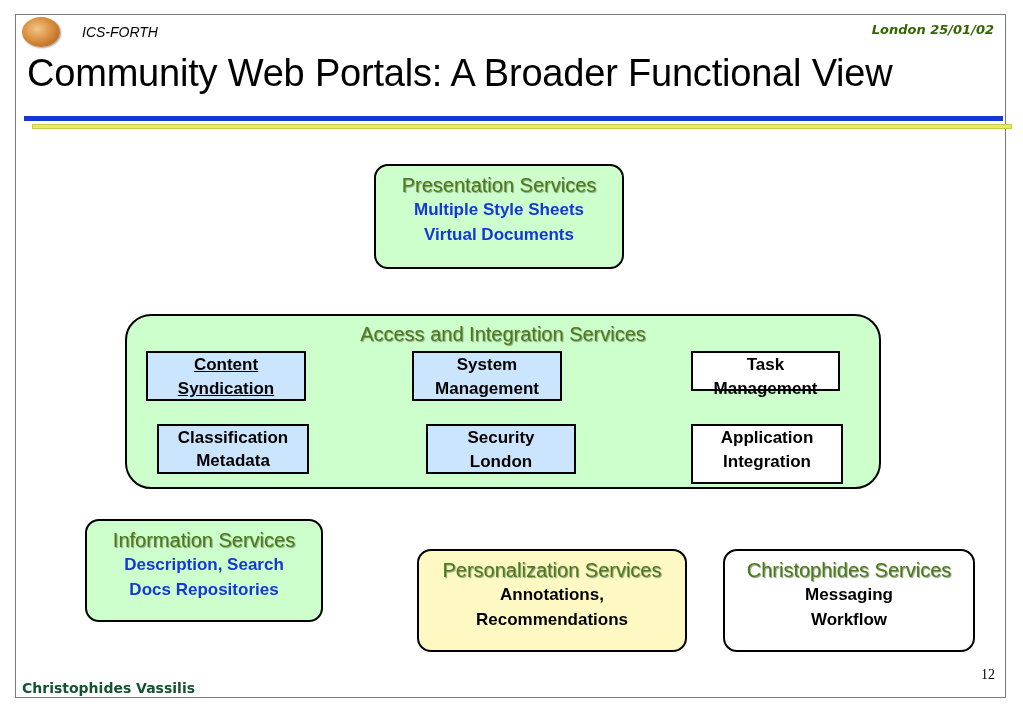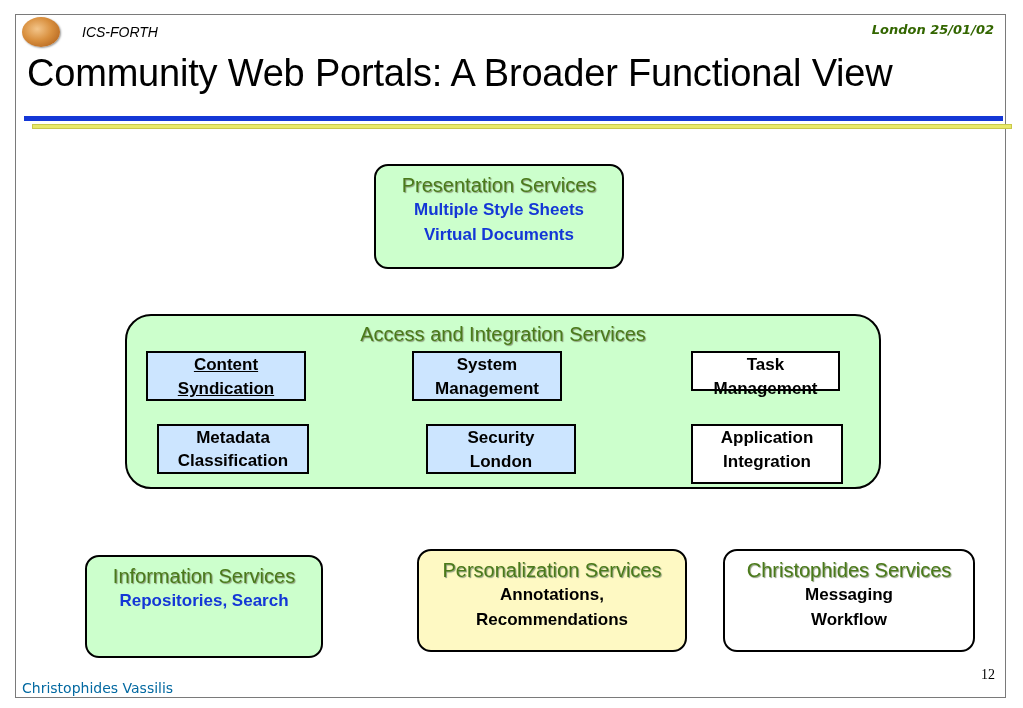--- a/index.html
+++ b/index.html
@@ -25,21 +25,21 @@
   .green-bg { background: #ccffcc; }
   .yellow-bg { background: #fef9c3; margin-left: 24px; }
   .white-bg { background: #ffffff; }
 
   .sub { position: absolute; border: 2px solid #000; box-sizing: border-box; text-align: center;
          font-size: 17px; font-weight: bold; line-height: 24px; color: #000; }
   .sub.blue { background: #cce5ff; }
   .sub.white { background: #ffffff; }
 
   .author { position: absolute; left: 22px; top: 680px; font-family: "DejaVu Sans", sans-serif;
-            font-size: 14px; font-weight: normal; color: #0369a1; }
+            font-size: 14px; font-weight: bold; color: #14532d; }
   .pagenum { position: absolute; left: 981px; top: 667px; font-family: "Liberation Serif", serif; font-size: 14px; color: #000; }
 </style>
 </head>
 <body>
 
 <div class="frame"></div>
 
 <div class="logo"></div>
 <div class="org">ICS-FORTH</div>
 <div class="date">London 25/01/02</div>
@@ -63,35 +63,36 @@
 </div>
 <div class="sub blue" style="left:412px; top:351px; width:150px; height:50px;">
   <div>System</div>
   <div>Management</div>
 </div>
 <div class="sub white" style="left:691px; top:351px; width:149px; height:40px;">
   <div>Task</div>
   <div>Management</div>
 </div>
 <div class="sub blue" style="left:157px; top:424px; width:152px; height:50px; line-height:23px;">
+  <div>Classification</div>
   <div>Metadata</div>
-  <div>Classification</div>
 </div>
 <div class="sub blue" style="left:426px; top:424px; width:150px; height:50px;">
   <div>Security</div>
   <div>London</div>
 </div>
 <div class="sub white" style="left:691px; top:424px; width:152px; height:60px;">
   <div>Application</div>
   <div>Integration</div>
 </div>
 
-<div class="svc green-bg" style="left:85px; top:555px; width:238px; height:103px; padding-top:8px;">
+<div class="svc green-bg" style="left:85px; top:519px; width:238px; height:103px; padding-top:8px;">
   <div class="svc-title">Information Services</div>
-  <div class="svc-line blue-text">Repositories, Search</div>
+  <div class="svc-line blue-text">Description, Search</div>
+  <div class="svc-line blue-text">Docs Repositories</div>
 </div>
 
 <div class="svc yellow-bg" style="left:393px; top:549px; width:270px; height:103px; padding-top:8px;">
   <div class="svc-title">Personalization Services</div>
   <div class="svc-line black-text">Annotations,</div>
   <div class="svc-line black-text">Recommendations</div>
 </div>
 
 <div class="svc white-bg" style="left:723px; top:549px; width:252px; height:103px; padding-top:8px;">
   <div class="svc-title">Christophides Services</div>

